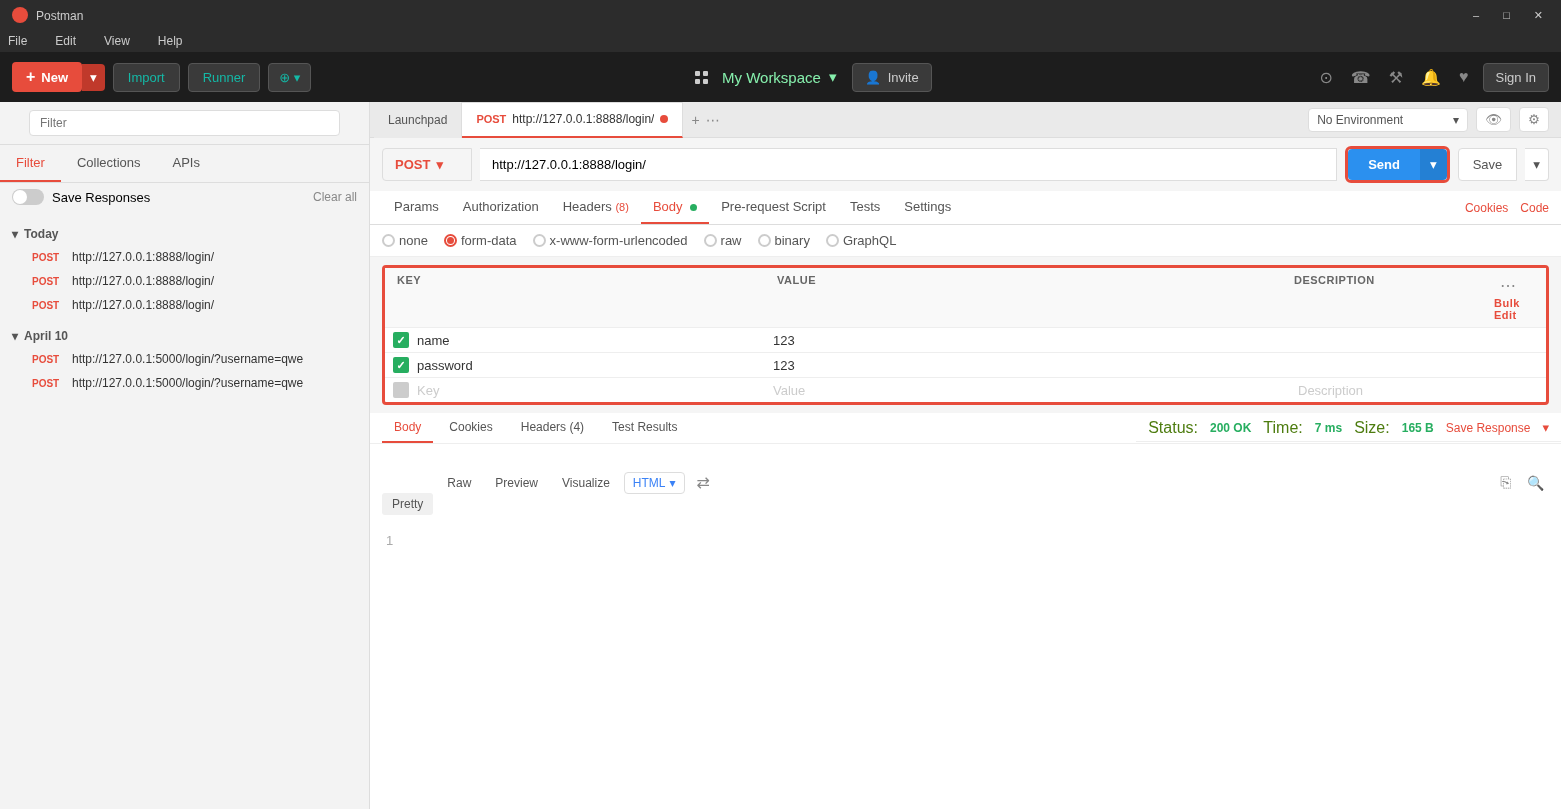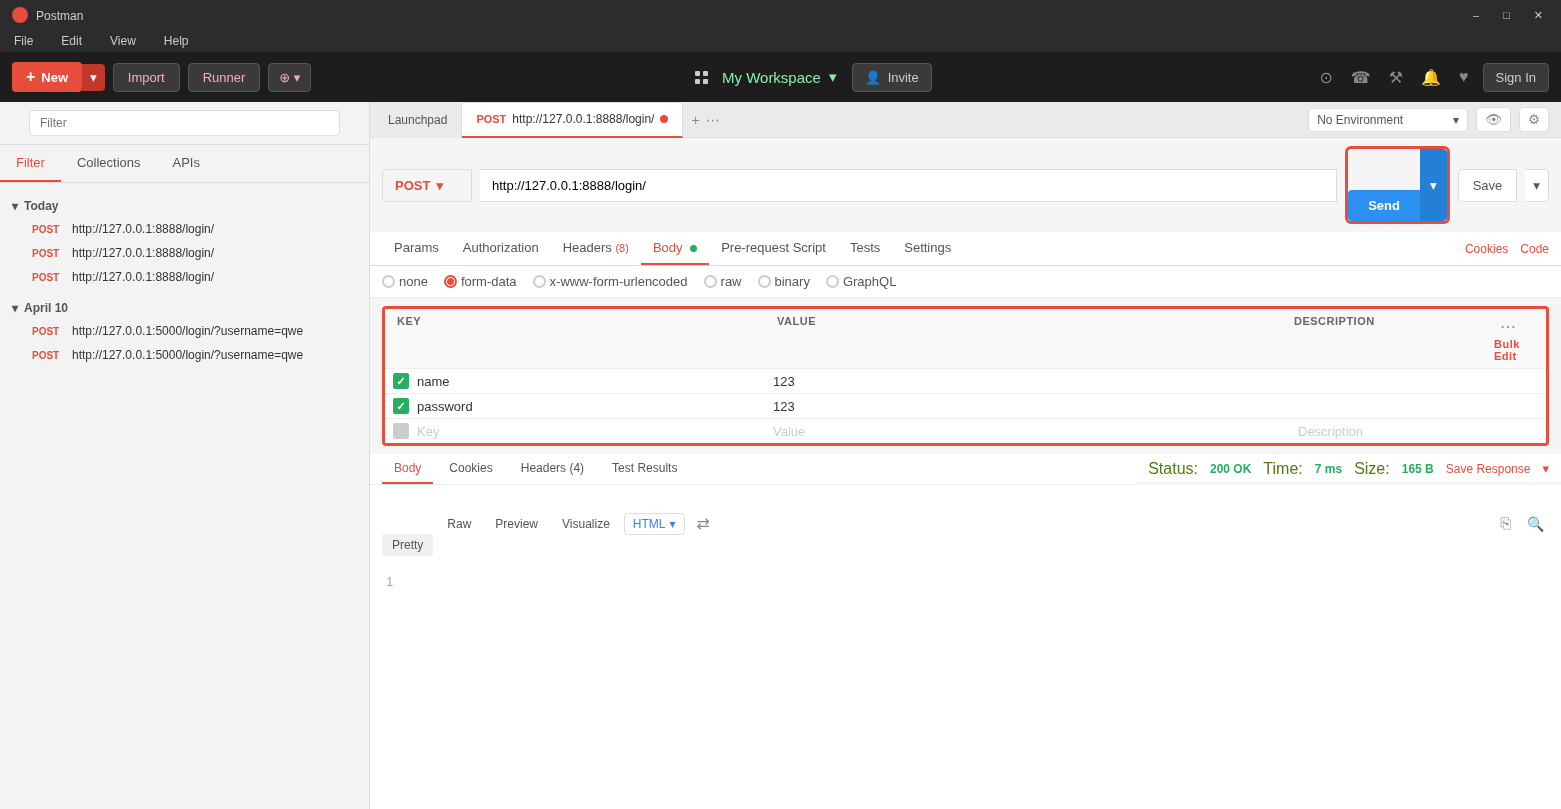--- a/index.html
+++ b/index.html
@@ -6,29 +6,29 @@
     body { font-family: -apple-system, BlinkMacSystemFont, 'Segoe UI', Arial, sans-serif; font-size: 13px; background: #2c2c2c; overflow: hidden; }
 
     
     .titlebar { background: #2c2c2c; height: 30px; display: flex; align-items: center; padding: 0 12px; justify-content: space-between; }
     .titlebar-left { display: flex; align-items: flex-end; gap: 8px; color: #ccc; font-size: 12px; }
     .titlebar-logo { width: 16px; height: 16px; background: #e74c3c; border-radius: 50%; }
     .titlebar-right { display: flex; gap: 12px; }
     .titlebar-btn { color: #ccc; font-size: 11px; cursor: pointer; padding: 2px 6px; }
 
     
-    .menubar { background: #2c2c2c; height: 22px; display: flex; align-items: center; padding: 0 8px; gap: 16px; }
+    .menubar { background: #2c2c2c; height: 22px; display: flex; align-items: center; padding: 0 2px; gap: 16px; }
     .menu-item { color: #ccc; font-size: 12px; cursor: pointer; padding: 2px 6px; }
 
     
     .toolbar { background: #1d1d1d; height: 50px; display: flex; align-items: center; padding: 0 12px; gap: 8px; }
     .btn-new { background: #e74c3c; color: white; border: none; border-radius: 4px; padding: 6px 14px; cursor: pointer; display: flex; align-items: center; gap: 6px; font-size: 13px; font-weight: 600; }
     .btn-new-plus { font-size: 16px; font-weight: bold; }
     .btn-new-dropdown { background: #c0392b; color: white; border: none; border-radius: 0 4px 4px 0; padding: 6px 8px; cursor: pointer; }
-    .btn-secondary { background: #3a3a3a; color: #f9a8d4; border: 1px solid #555; border-radius: 4px; padding: 6px 14px; cursor: pointer; font-size: 13px; }
+    .btn-secondary { background: #3a3a3a; color: #14b8a6; border: 1px solid #555; border-radius: 4px; padding: 6px 14px; cursor: pointer; font-size: 13px; }
     .workspace-center { flex: 1; display: flex; justify-content: center; align-items: center; }
     .workspace-btn { background: transparent; color: #86efac; border: none; cursor: pointer; display: flex; align-items: center; gap: 8px; font-size: 15px; }
     .workspace-grid { display: inline-grid; grid-template-columns: 1fr 1fr; gap: 3px; margin-right: 6px; }
     .workspace-dot { width: 5px; height: 5px; background: #ccc; border-radius: 1px; }
     .invite-btn { background: #3a3a3a; color: #ccc; border: 1px solid #555; border-radius: 4px; padding: 6px 12px; cursor: pointer; display: flex; align-items: center; gap: 6px; font-size: 13px; }
     .toolbar-right { display: flex; align-items: center; gap: 10px; margin-left: auto; }
     .icon-btn { background: transparent; border: none; color: #888; cursor: pointer; font-size: 16px; padding: 4px; }
     .signin-btn { background: #3a3a3a; color: #ccc; border: 1px solid #555; border-radius: 4px; padding: 6px 12px; cursor: pointer; font-size: 13px; }
 
     
@@ -63,21 +63,21 @@
     .tab-method { color: #e74c3c; font-weight: 700; font-size: 11px; }
     .tab-dot { width: 8px; height: 8px; background: #e74c3c; border-radius: 50%; }
     .tab-icons { display: flex; gap: 6px; margin-left: 8px; }
     .tab-icon { color: #888; cursor: pointer; font-size: 14px; }
     .env-select { background: white; border: 1px solid #ddd; border-radius: 4px; padding: 4px 8px; font-size: 12px; color: #555; min-width: 160px; display: flex; align-items: center; justify-content: space-between; cursor: pointer; }
     .eye-btn { background: white; border: 1px solid #ddd; border-radius: 4px; padding: 4px 8px; cursor: pointer; color: #888; }
     .gear-btn { background: white; border: 1px solid #ddd; border-radius: 4px; padding: 4px 8px; cursor: pointer; color: #888; }
     .request-title { font-size: 16px; color: #555; margin-bottom: 12px; }
     .method-select { background: #f5f5f5; border: 1px solid #ddd; border-radius: 4px 0 0 4px; padding: 8px 12px; font-size: 13px; font-weight: 600; color: #e74c3c; cursor: pointer; display: flex; align-items: center; gap: 6px; min-width: 90px; }
     .url-input { flex: 1; border: 1px solid #ddd; border-left: none; padding: 8px 12px; font-size: 13px; background: white; }
-    .send-btn { background: #2b90ef; color: white; border: none; border-radius: 4px 0 0 4px; padding: 8px 20px; cursor: pointer; font-size: 13px; font-weight: 600; margin-top: 41px; }
+    .send-btn { background: #2b90ef; color: white; border: none; border-radius: 4px 0 0 4px; padding: 8px 20px; cursor: pointer; font-size: 13px; font-weight: 600; }
     .send-dropdown { background: #2480d4; color: white; border: none; border-radius: 0 4px 4px 0; padding: 8px 10px; cursor: pointer; }
     .send-wrapper { display: flex; border: 3px solid #e74c3c; border-radius: 6px; }
     .save-btn { background: white; border: 1px solid #ddd; border-radius: 4px 0 0 4px; padding: 8px 14px; cursor: pointer; font-size: 13px; color: #555; }
     .save-dropdown { background: white; border: 1px solid #ddd; border-left: none; border-radius: 0 4px 4px 0; padding: 8px 8px; cursor: pointer; color: #555; }
     .req-tab { padding: 8px 12px; font-size: 13px; color: #555; cursor: pointer; border-bottom: 2px solid transparent; }
     .req-tab.active { color: #e74c3c; border-bottom-color: #e74c3c; }
     .req-tab-badge { color: #e74c3c; font-size: 11px; }
     .req-tab-dot { display: inline-block; width: 7px; height: 7px; background: #27ae60; border-radius: 50%; margin-left: 4px; }
 
     
@@ -204,20 +204,29 @@
 
   <div class="sidebar">
     <div class="sidebar-search">
       <input type="text" placeholder="Filter" style="">
     </div>
     <div class="sidebar-tabs">
       <div class="sidebar-tab active">Filter</div>
       <div class="sidebar-tab">Collections</div>
       <div class="sidebar-tab">APIs</div>
     </div>
+    <div class="save-responses-bar">
+      <div style="display:flex; align-items:center; gap:8px;">
+        <div class="toggle">
+          <div class="toggle-knob"></div>
+        </div>
+        <span>Save Responses</span>
+      </div>
+      <span class="clear-all">Clear all</span>
+    </div>
     <div class="sidebar-content">
 
       <div class="history-group">
         <div class="history-group-title">
           <span>▾</span>
           <span>Today</span>
         </div>
         <div class="history-item">
           <span class="method-badge">POST</span>
           <span class="history-url">http://127.0.0.1:8888/login/</span>

